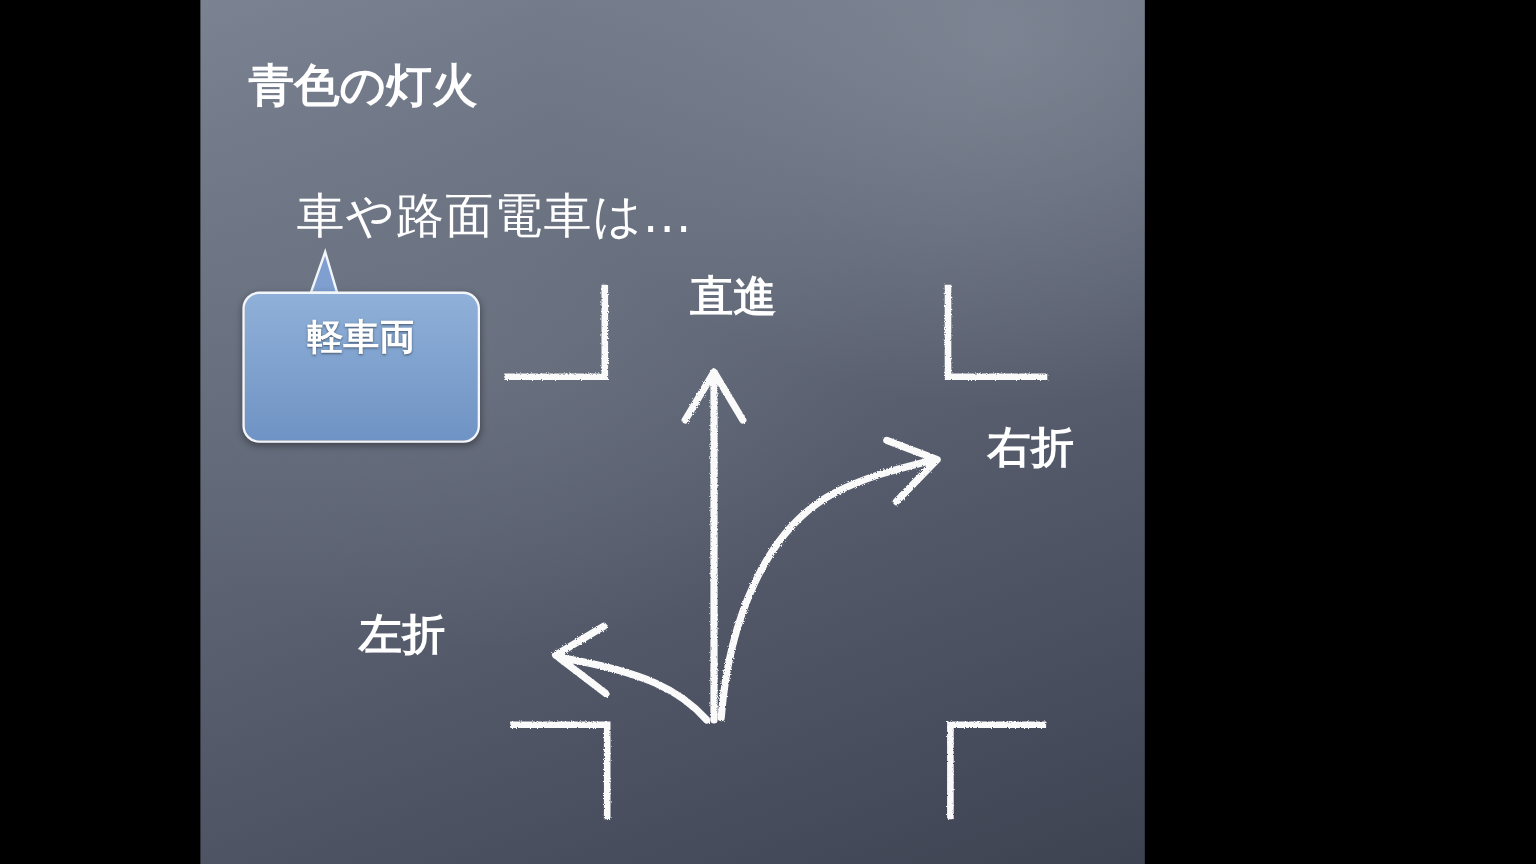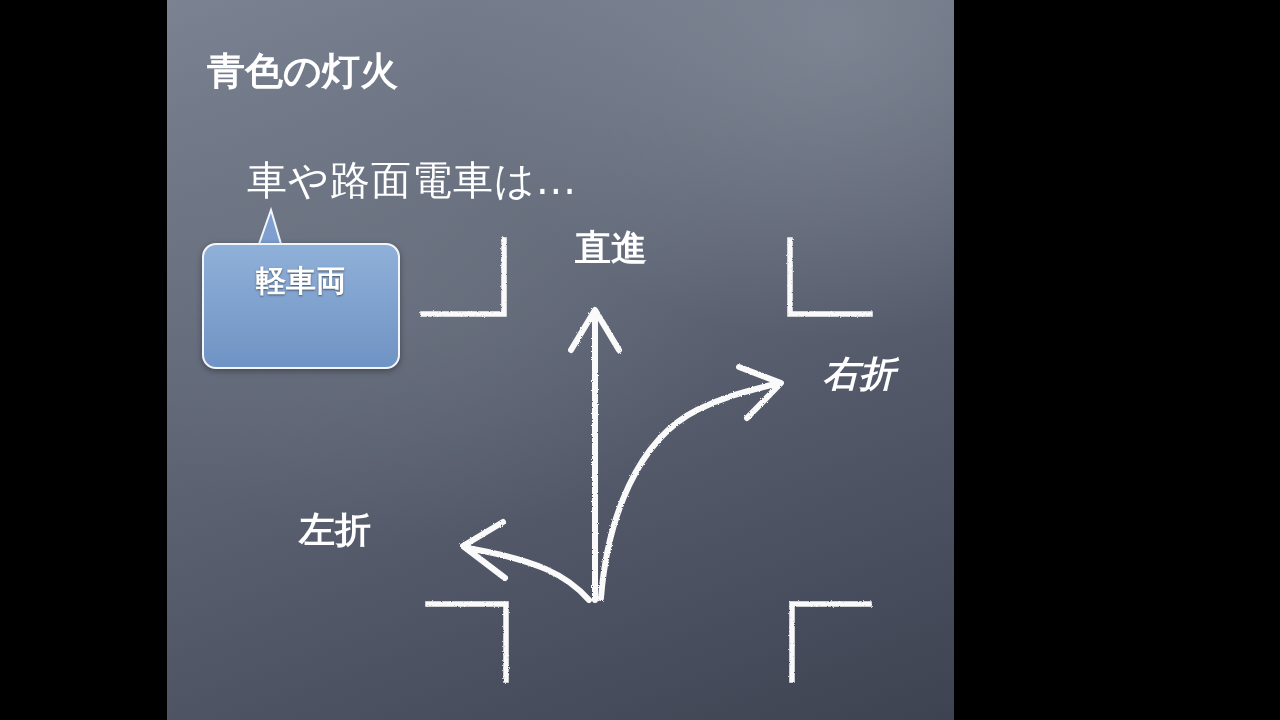--- a/index.html
+++ b/index.html
@@ -8,21 +8,21 @@
   .slide { position:absolute; left:167px; top:0; width:787px; height:720px; overflow:hidden;
            background:
              radial-gradient(ellipse 70% 60% at 85% 5%, rgba(140,148,162,0.55), rgba(0,0,0,0) 70%),
              radial-gradient(ellipse 60% 50% at 30% 40%, rgba(120,128,142,0.35), rgba(0,0,0,0) 70%),
              linear-gradient(160deg, #7b8392 0%, #646b7a 35%, #525868 65%, #3e4352 100%); }
   .txt { position:absolute; color:#fff; white-space:nowrap; line-height:1; }
   .title { left:40px; top:52px; font-size:38px; font-weight:bold; }
   .subtitle { left:80px; top:160px; font-size:40px; font-weight:normal; letter-spacing:1px; }
   .dir { font-size:36px; font-weight:bold; }
   .straight { left:380px; top:230px;margin-left:28px; }
-  .right { left:656px; top:356px;font-style:italic; }
+  .right { left:656px; top:356px; }
   .left { left:132px; top:512px; }
   .cando { left:536px; top:530px; font-size:38px; letter-spacing:2px; }
   .callout { position:absolute; left:35px; top:243px; width:198px; height:126px;
              background:linear-gradient(180deg,#8fb0d8 0%,#6f93c4 100%);
              border:2px solid #f2f5fa; border-radius:14px; box-sizing:border-box;
              box-shadow:0 2px 6px rgba(0,0,0,0.35); }
   .callout-line { position:absolute; left:0; width:100%; text-align:center; color:#fff;
                   font-size:30px; font-weight:bold; text-shadow:0 1px 2px rgba(0,0,0,0.5); }
   .callout-l1 { top:16px; } .callout-l2 { top:72px; }
   svg.chalk { position:absolute; left:0; top:0; }

